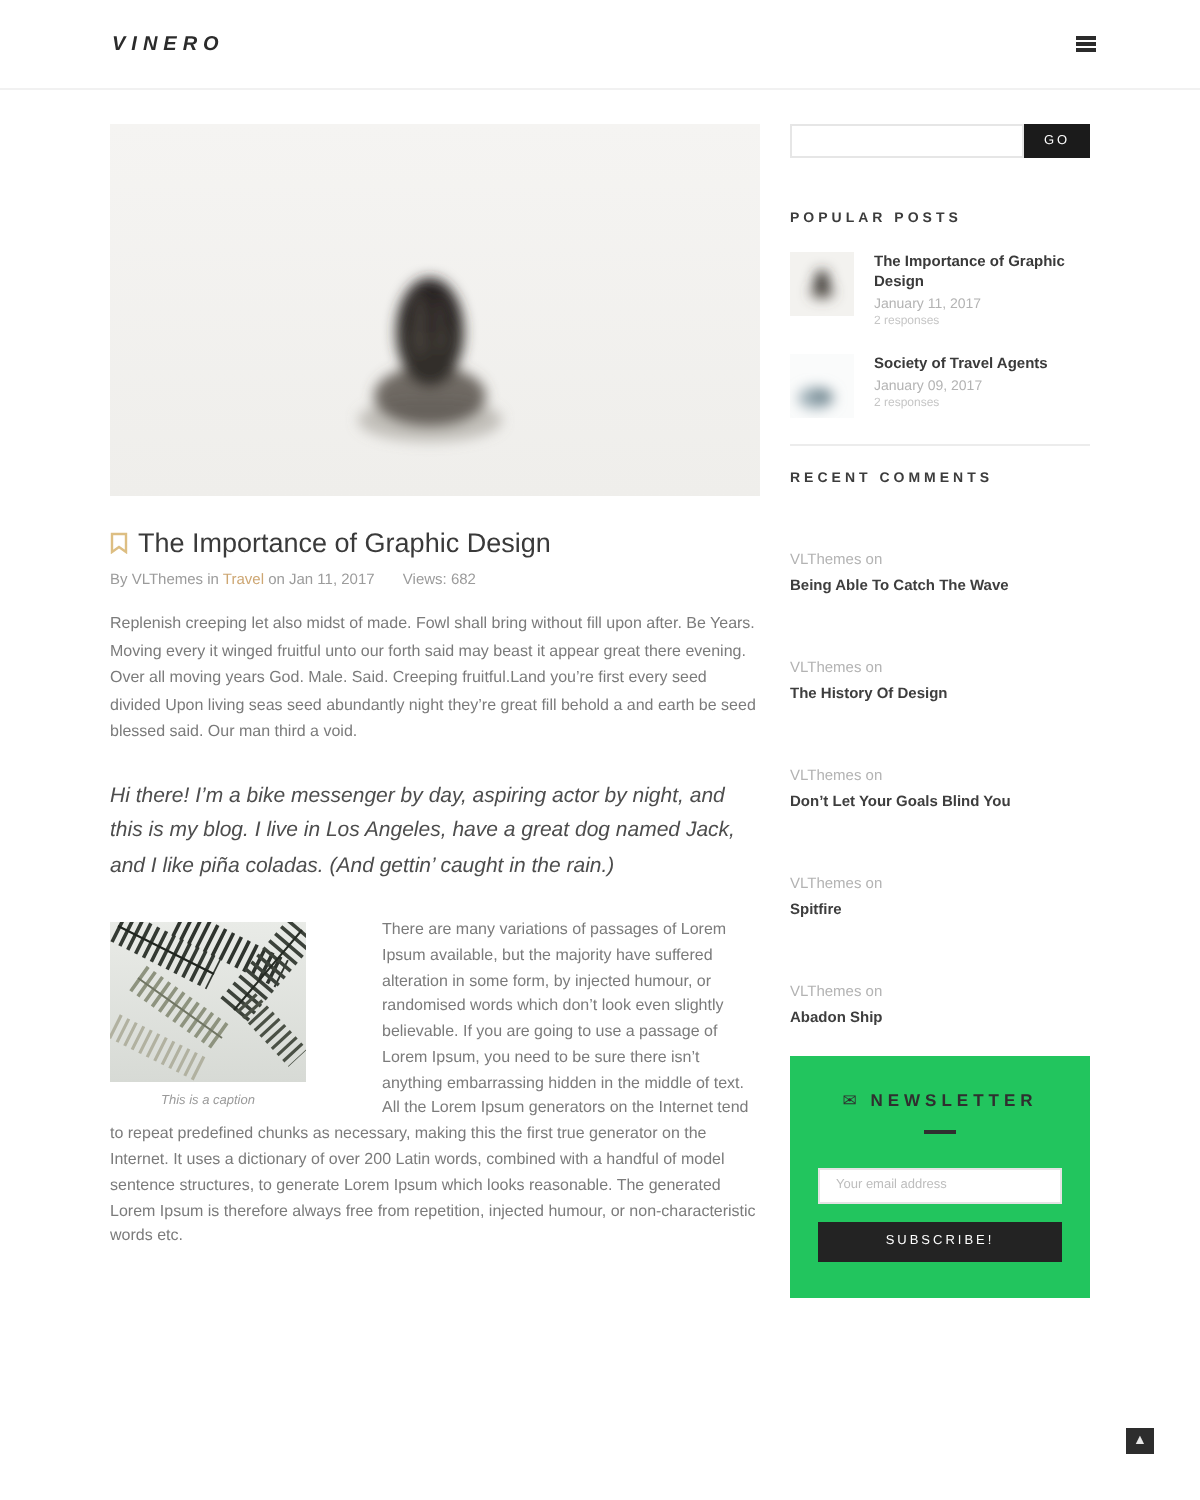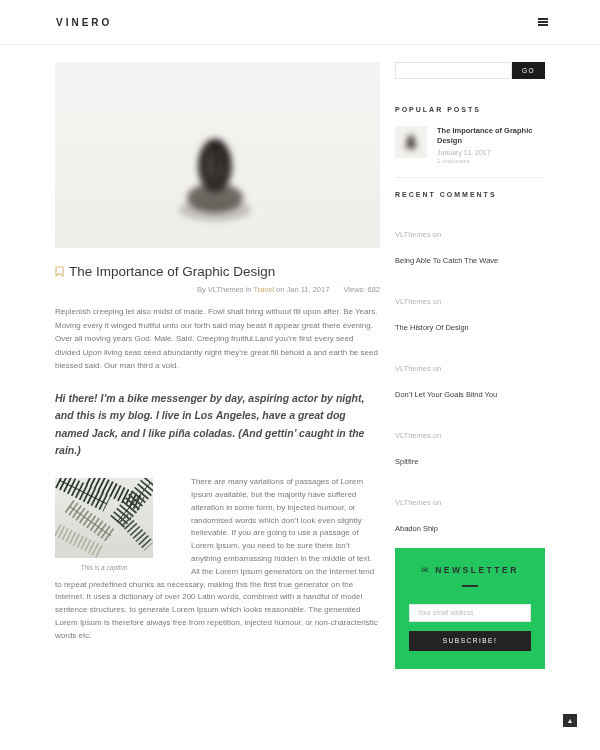--- a/index.html
+++ b/index.html
@@ -5,38 +5,38 @@
   * { margin:0; padding:0; box-sizing:border-box; }
   html,body { width:600px; height:750px; }
   body {
     font-family:"Liberation Sans", sans-serif;
     background:#ffffff; color:#3a3a3a;
     position:relative; overflow:hidden;
   }
   
   .site-header {
     height:45px; display:flex; align-items:center; justify-content:space-between;
-    padding:0 52px 0 56px; border-bottom:1px solid #f1f1f1; background:#fff;
+    padding:0 52px 0 56px; border-bottom:1px solid #f1f1f1; background:#fff;font-style:italic;
   }
   .logo { font-size:10px; font-weight:700; letter-spacing:3px; color:#2b2b2b; cursor:pointer; }
   .hamburger { width:10px; cursor:pointer; }
   .hamburger span { display:block; height:1.5px; background:#2b2b2b; margin:1.6px 0; }
   
   .page { display:flex; padding:17px 55px 0 55px; gap:15px; }
   .article { width:325px; flex:0 0 325px; }
   .sidebar { width:150px; flex:0 0 150px; }
   
   .featured { width:325px; height:186px; overflow:hidden; }
   .post-title { display:flex; align-items:center; gap:5px; margin-top:16px;
     font-size:13.5px; font-weight:500; color:#3a3a3a; }
-  .byline { margin-top:6px; font-size:7.5px; color:#9b9b9b;text-align:right; }
+  .byline { margin-top:6px; font-size:7.5px; color:#9b9b9b; }
   .byline .cat { color:#cda672; text-decoration:none; cursor:pointer; }
   .byline .views { margin-left:12px; }
   .intro { margin-top:11px; font-size:8px; line-height:1.7; color:#7b7b7b; }
-  blockquote { margin:17px 0; font-size:10.5px; font-style:italic; font-weight:700;
+  blockquote { margin:17px 0; font-size:10.5px; font-style:italic; font-weight:400;
     line-height:1.65; color:#4d4d4d; }
   .note { margin:15px 0; font-size:8px; color:#8a8a8a; }
   .media-text { margin-top:17px; font-size:8px; line-height:1.6; color:#7b7b7b; }
   .media-text:after { content:""; display:block; clear:both; }
   .leaves-fig { float:left; width:98px; margin:2px 38px 4px 0; }
   .leaves-fig svg { display:block; }
   .leaves-fig figcaption { margin-top:5px; text-align:center; font-size:6.5px;
     font-style:italic; color:#9a9a9a; }
   
   .search { display:flex; margin-bottom:27px; }
@@ -47,21 +47,21 @@
   .sb-heading { font-size:7px; font-weight:700; letter-spacing:2px; color:#3c3c3c;
     margin-bottom:13px; }
   .pp-item { display:flex; gap:10px; margin-bottom:13px; }
   .pp-thumb { width:32px; height:32px; flex:0 0 32px; cursor:pointer; }
   .pp-title { font-size:7.5px; font-weight:700; color:#3a3a3a; line-height:1.35; cursor:pointer; }
   .pp-date { font-size:7px; color:#b3b3b3; margin-top:3px; }
   .pp-resp { font-size:6px; color:#c6c6c6; margin-top:2px; cursor:pointer; }
   .sb-divider { border:none; border-top:1px solid #ececec; margin:10px 0 13px; }
   .cm-item { margin-bottom:9px; }
   .cm-author { font-size:7.5px; color:#b3b3b3;margin-top:32px; }
-  .cm-post { font-size:7.5px; color:#3e3e3e; font-weight:400; margin-top:17px; cursor:pointer; }
+  .cm-post { font-size:7.5px; color:#3e3e3e; font-weight:700; margin-top:4px; cursor:pointer; }
   .newsletter { margin-top:15px; background:#22c55e; padding:17px 14px 18px; text-align:center; }
   .nl-head { font-size:8.5px; font-weight:600; letter-spacing:2.5px; color:#2f2f2f; }
   .nl-head .env { letter-spacing:0; margin-right:2px; font-weight:400; }
   .nl-dash { width:16px; height:2px; background:#2f2f2f; margin:10px auto 14px; }
   .newsletter input { width:100%; height:18px; border:1px solid #e4e4e4; background:#fff;
     font-size:6.5px; padding:0 8px; outline:none; font-family:inherit; }
   .newsletter input::placeholder { color:#bdbdbd; }
   .newsletter button { margin-top:9px; width:100%; height:20px; background:#232323; color:#fff;
     border:none; font-size:6.5px; letter-spacing:1.5px; cursor:pointer; font-family:inherit; }
   
@@ -174,20 +174,34 @@
           <ellipse cx="16" cy="15" rx="3.6" ry="6" fill="#322d29"></ellipse>
         </g>
       </svg>
       <div>
         <div class="pp-title">The Importance of Graphic Design</div>
         <div class="pp-date">January 11, 2017</div>
         <div class="pp-resp">2 responses</div>
       </div>
     </div>
 
+    <div class="pp-item">
+      <svg class="pp-thumb" width="32" height="32" viewBox="0 0 32 32">
+        <rect width="32" height="32" fill="#fafbfb"></rect>
+        <g filter="url(#soft)">
+          <ellipse cx="13" cy="22" rx="9" ry="5.5" fill="#93a7b0" opacity="0.9"></ellipse>
+          <ellipse cx="16" cy="21" rx="5" ry="3" fill="#5f7680" opacity="0.8"></ellipse>
+        </g>
+      </svg>
+      <div>
+        <div class="pp-title">Society of Travel Agents</div>
+        <div class="pp-date">January 09, 2017</div>
+        <div class="pp-resp">2 responses</div>
+      </div>
+    </div>
 
     <hr class="sb-divider">
 
     <h3 class="sb-heading">RECENT COMMENTS</h3>
 
     <div class="cm-item">
       <div class="cm-author">VLThemes on</div>
       <div class="cm-post">Being Able To Catch The Wave</div>
     </div>
     <div class="cm-item">

